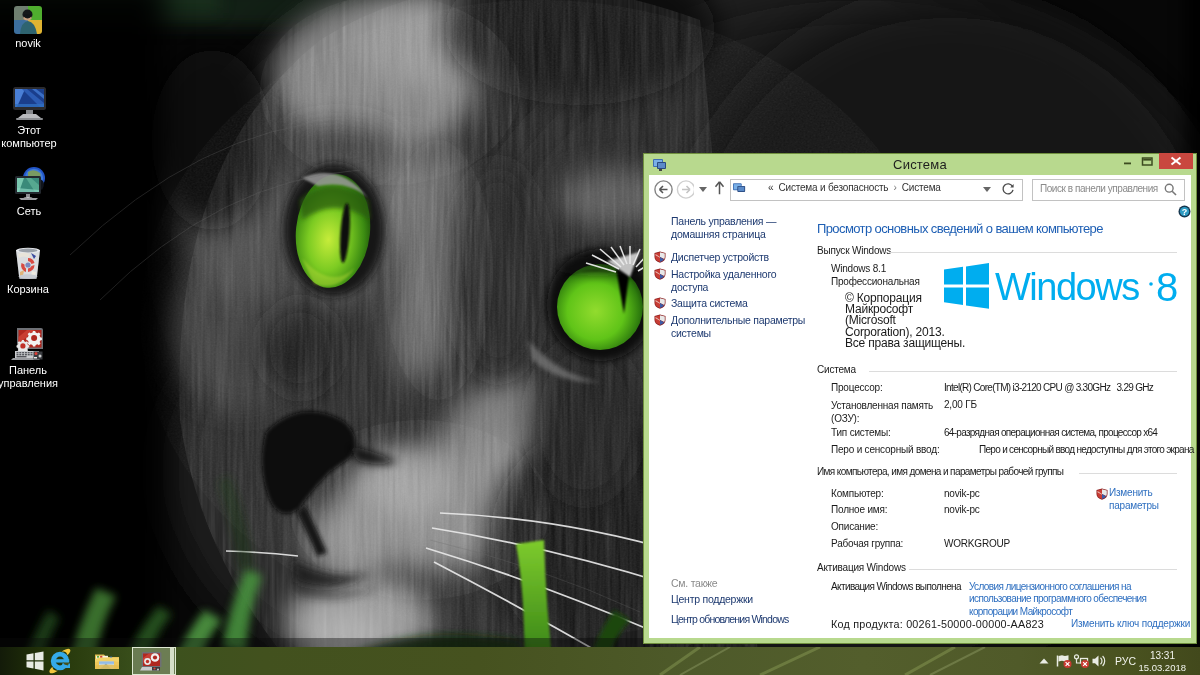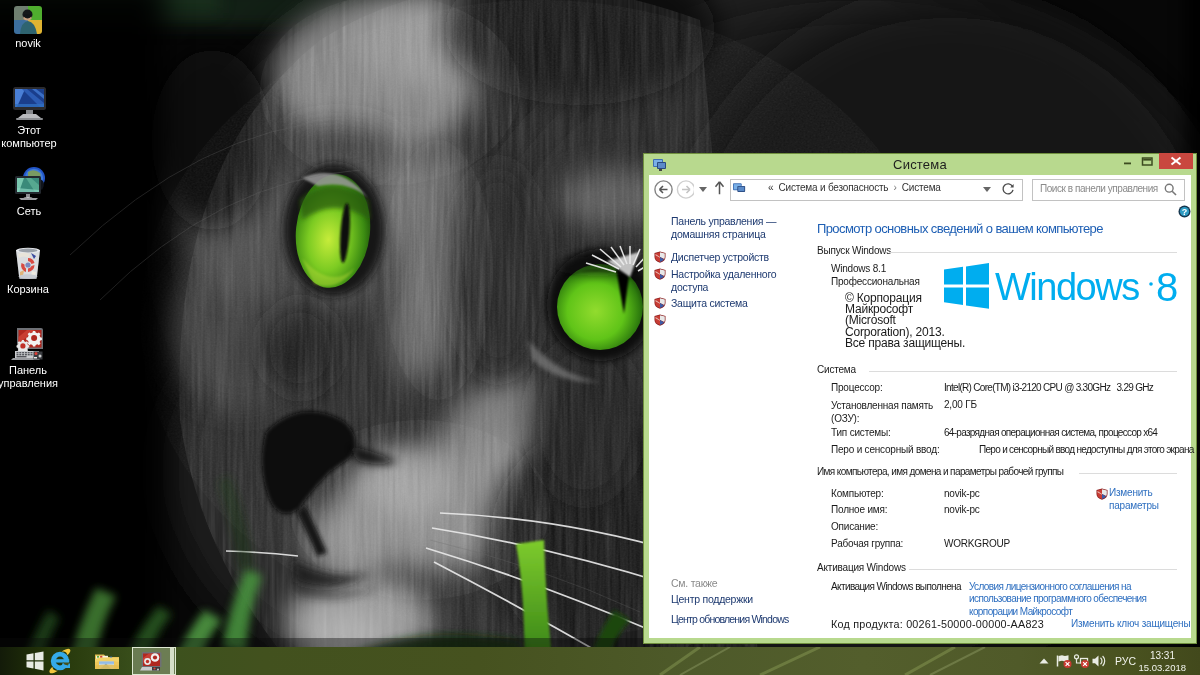--- a/index.html
+++ b/index.html
@@ -388,20 +388,21 @@
             <use href="#uacs"></use>
           </svg>
       <div class="abs" style="left:22px;top:83px;">Настройка удаленного<br>доступа</div>
       <svg class="abs shld" style="left:5px;top:112px;" width="12" height="12" viewBox="0 0 12 12">
             <use href="#uacs"></use>
           </svg>
       <div class="abs" style="left:22px;top:112px;">Защита система</div>
       <svg class="abs shld" style="left:5px;top:129px;" width="12" height="12" viewBox="0 0 12 12">
             <use href="#uacs"></use>
           </svg>
+      <div class="abs" style="left:22px;top:129px;">Дополнительные параметры<br>системы</div>
       <div class="abs" style="left:22px;top:392px;color:#8a8a8a;">См. также</div>
       <div class="abs" style="left:22px;top:408px;">Центр поддержки</div>
       <div class="abs" style="left:22px;top:428px;letter-spacing:-0.8px;">Центр обновления Windows</div>
     </div>
     <div id="content">
       <svg class="abs" style="left:369px;top:20px;" width="13" height="13" viewBox="0 0 13 13">
         <circle cx="6.5" cy="6.5" r="6" fill="#16354d"></circle>
         <circle cx="6.5" cy="6.5" r="4.6" fill="#2d9cc4"></circle>
         <text x="6.5" y="9.6" font-size="9" font-family="Liberation Sans,sans-serif" font-weight="bold" fill="#fff" text-anchor="middle">?</text>
       </svg>
@@ -443,21 +444,21 @@
       <div class="abs" style="left:22px;top:319px;">Полное имя:</div>
       <div class="abs" style="left:135px;top:319px;">novik-pc</div>
       <div class="abs" style="left:22px;top:336px;">Описание:</div>
       <div class="abs" style="left:22px;top:353px;">Рабочая группа:</div>
       <div class="abs" style="left:135px;top:353px;">WORKGROUP</div>
       <div class="abs" style="left:8px;top:377px;">Активация Windows</div>
       <div class="seclin" style="left:100px;top:384px;width:268px;"></div>
       <div class="abs sq" style="left:22px;top:396px;">Активация Windows выполнена</div>
       <div class="abs link sq" style="left:160px;top:396px;line-height:12.3px;">Условия лицензионного соглашения на<br>использование программного обеспечения<br>корпорации Майкрософт</div>
       <div class="abs" style="left:22px;top:433px;font-size:10.8px;letter-spacing:0.2px;">Код продукта: 00261-50000-00000-AA823</div>
-      <div class="abs link" style="left:262px;top:433px;">Изменить ключ защищены</div>
+      <div class="abs link" style="left:262px;top:433px;">Изменить ключ поддержки</div>
     </div>
   </div>
 </div>
 
 <div id="taskbar" style="position:absolute;left:0;top:647px;width:1200px;height:28px;
   background:linear-gradient(90deg,#131b09 0%,#243509 4%,#3b511d 12%,#42511e 22%,#46521f 40%,#4e5a2a 58%,#535e2c 72%,#505a29 85%,#49521f 94%,#42491c 100%);">
   <svg style="position:absolute;left:0;top:0;" width="1200" height="28" viewBox="0 0 1200 28">
     <g opacity="0.35" stroke="#9fb465" stroke-width="3">
       <path d="M660,28 L700,0"></path>
           <path d="M760,28 L820,0"></path>

